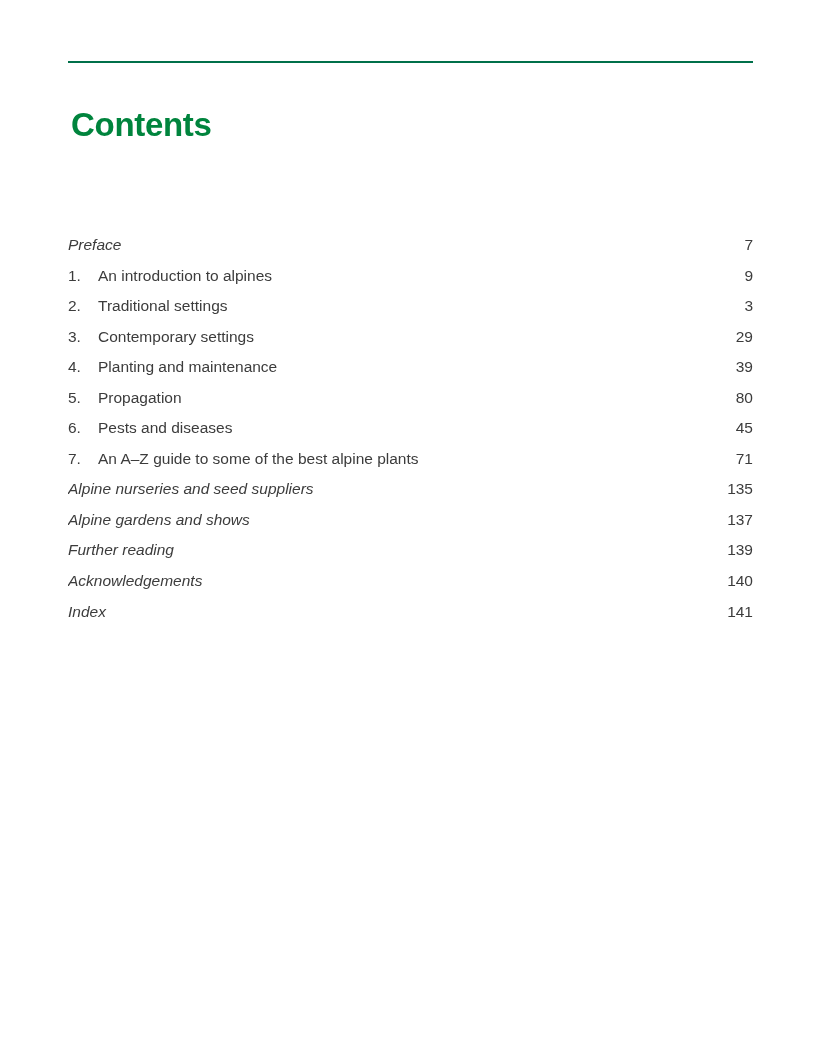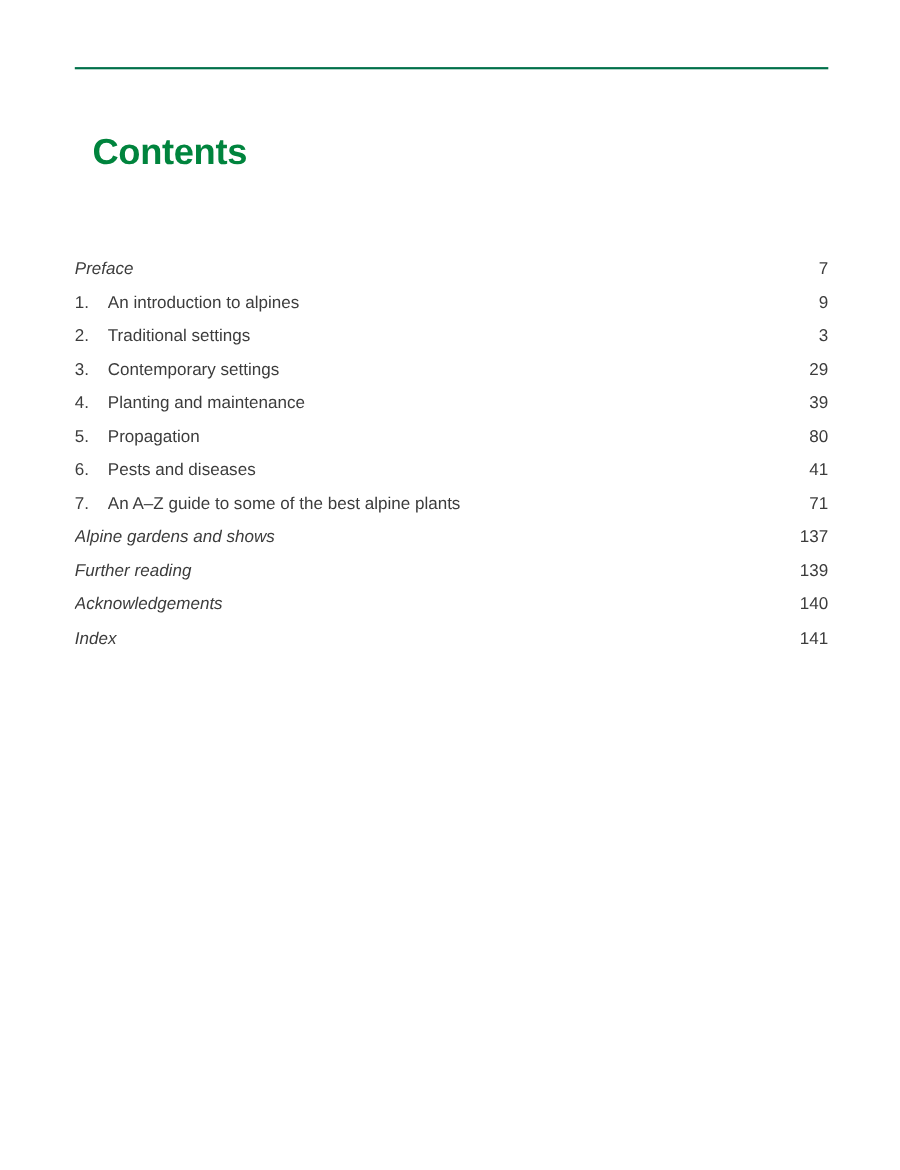--- a/index.html
+++ b/index.html
@@ -20,21 +20,21 @@
     left: 68px;
     width: 685px;
     top: 61px;
     height: 1.6px;
     background: var(--rule-green, #00704a);
   }
   h1.title {
     position: absolute;
     left: 67px;
     top: 104px;
-    margin: 17px;
+    margin: 4px;
     font-size: 33px;
     line-height: 1;
     font-weight: bold;
     letter-spacing: -0.3px;
     color: var(--title-green, #00843d);
   }
   .toc {
     position: absolute;
     left: 68px;
     top: 230px;
@@ -98,26 +98,31 @@
     <span class="pg">39</span>
   </div>
       <div class="row">
     <span class="num">5.</span>
     <span class="label">Propagation</span>
     <span class="pg">80</span>
   </div>
       <div class="row">
     <span class="num">6.</span>
     <span class="label">Pests and diseases</span>
-    <span class="pg">41</span>
+    <span class="pg">45</span>
   </div>
       <div class="row">
     <span class="num">7.</span>
     <span class="label">An A–Z guide to some of the best alpine plants</span>
     <span class="pg">71</span>
+  </div>
+      <div class="row italic">
+
+    <span class="label">Alpine nurseries and seed suppliers</span>
+    <span class="pg">135</span>
   </div>
       <div class="row italic">
 
     <span class="label">Alpine gardens and shows</span>
     <span class="pg">137</span>
   </div>
       <div class="row italic">
 
     <span class="label">Further reading</span>
     <span class="pg">139</span>

